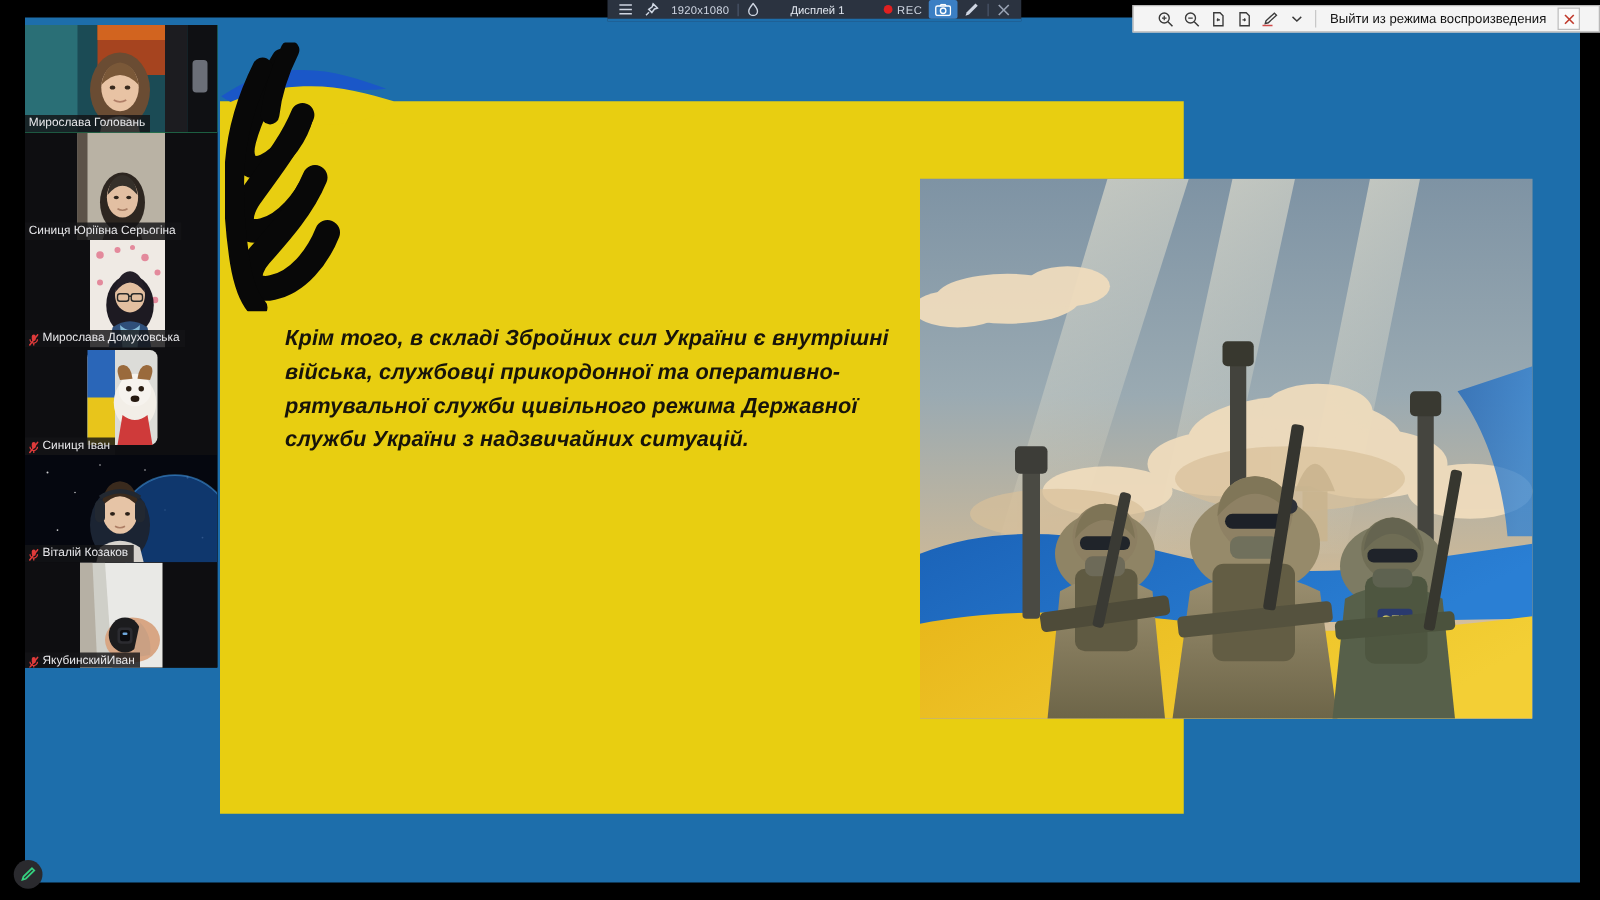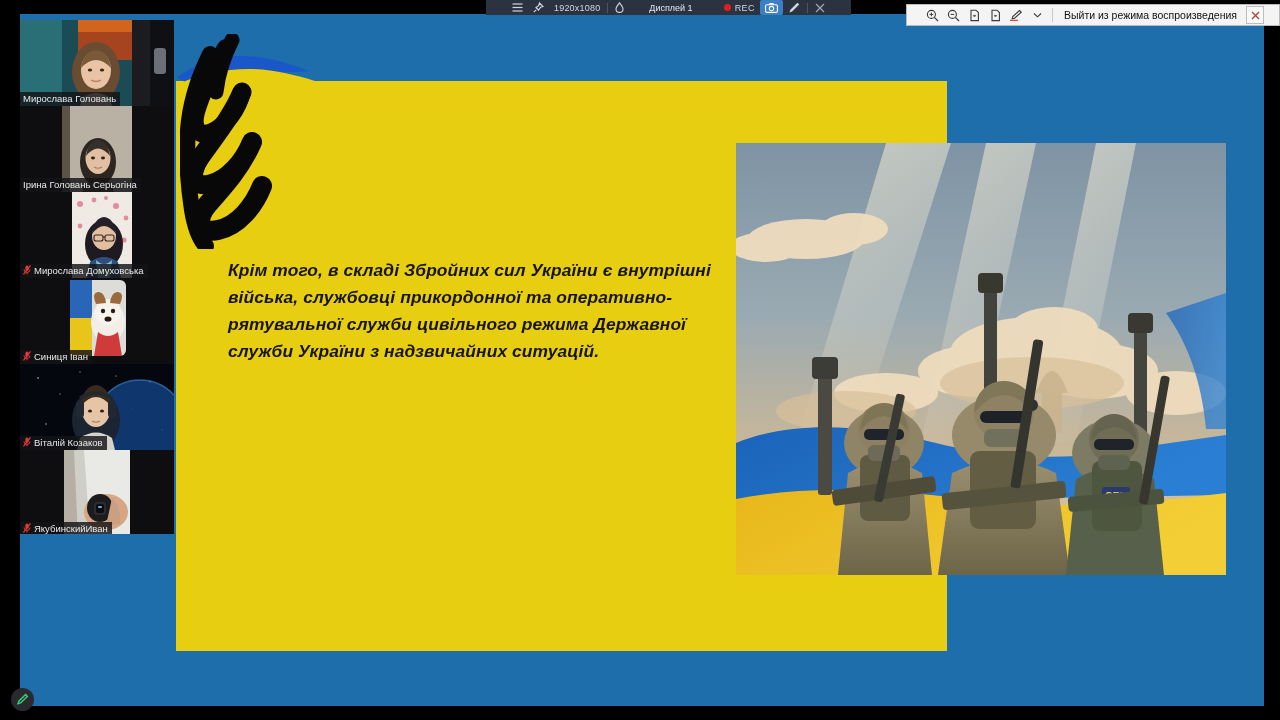--- a/index.html
+++ b/index.html
@@ -118,21 +118,21 @@
     position: absolute;
     inset: 0;
   }
   .tile .vid svg { display:block; width:100%; height:100%; }
   .tile .namebar {
     position: absolute;
     left: 0;
     bottom: 0;
     max-width: 100%;
     display: flex;
-    align-items: flex-start;
+    align-items: flex-end;
     gap: 3px;
     padding: 1px 4px 1px 3px;
     background: rgba(20,20,22,0.82);
     color: #e9e9ec;
     font-size: 9.5px;
     line-height: 12px;
     white-space: nowrap;
     overflow: hidden;
   }
   .mic-muted { flex: 0 0 auto; display:block; }
@@ -142,21 +142,21 @@
     position: absolute;
     left: 486px;
     top: 0px;
     height: 17px;
     display: flex;
     align-items: center;
     gap: 0px;
     background: #2b3340;
     color: #cfd6e2;
     font-size: 9px;
-    padding: 0 21px;
+    padding: 0 4px;
     border-bottom: 2px solid #1d6eab;
     box-sizing: border-box;
   }
   .cb-item {
     display: flex;
     align-items: center;
     justify-content: center;
     height: 15px;
     padding: 0 5px;
     color: #cfd6e2;
@@ -405,21 +405,21 @@
           <ellipse cx="78" cy="52" rx="12.5" ry="16" fill="#e2bfa2"></ellipse>
           <path d="df"></path>
           <path d="M66,50 q12,-15 24,0 q-2,-15 -12,-16 q-10,1 -12,16 z" fill="#35302a"></path>
           <ellipse cx="73" cy="52" rx="2" ry="1.4" fill="#2e241c"></ellipse>
           <ellipse cx="83" cy="52" rx="2" ry="1.4" fill="#2e241c"></ellipse>
           <path d="M74,61 q4,2.5 8,0" stroke="#a97f66" stroke-width="1.2" fill="none"></path>
           <path d="M64,80 q14,-10 28,0 l2,6 -32,0 z" fill="#474039"></path>
         </svg>
       </div>
       <div class="namebar">
-        <span>Ірина Головань Серьогіна</span>
+        <span>Синиця Юріївна Серьогіна</span>
       </div>
     </div>
 
     <div class="tile">
       <div class="vid">
         <svg viewBox="0 0 154 86" xmlns="http://www.w3.org/2000/svg" preserveAspectRatio="none">
           <rect width="154" height="86" fill="#0e0e11"></rect>
           <rect x="52" y="0" width="60" height="86" fill="#efeae4"></rect>
           <g fill="#e06a84" opacity="0.75">
             <circle cx="60" cy="12" r="3"></circle>

